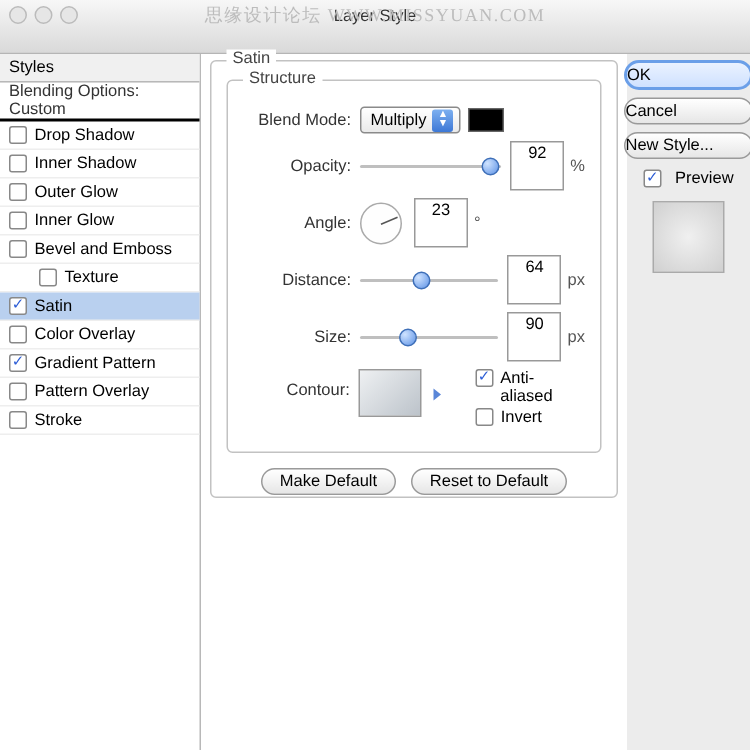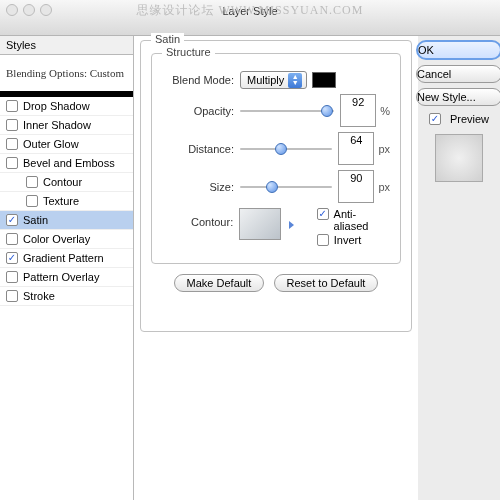--- a/index.html
+++ b/index.html
@@ -4,21 +4,21 @@
 <style>
   * { box-sizing: border-box; font-family: "Lucida Grande", Arial, sans-serif; font-size: 11px; }
   body { margin: 0; background: #fff; }
   .win { position: relative; width: 500px; height: 500px; background: #fff; }
   .titlebar { height: 36px; background: linear-gradient(#f7f7f7,#d9d9d9); border-bottom: 1px solid #b5b5b5; text-align: center; line-height: 22px; color: #333; font-weight: 500; }
   .dots { position: absolute; left: 6px; top: 4px; display:flex; gap:5px; }
   .dot { width: 12px; height: 12px; border-radius: 50%; background: #e6e6e6; border:1px solid #bbb; }
   .content { display: flex; height: calc(100% - 22px); }
   .sidebar { width: 134px; border-right: 1px solid #b8b8b8; background: #fff; }
   .side-head { padding: 3px 6px; border-bottom: 1px solid #b8b8b8; background: #f0f0f0; font-weight: 500; }
-  .blend-line { padding: 12px 6px; border-bottom: 6px solid #000000; color: #333; font-family: Liberation Serif, serif; }
+  .blend-line { padding: 0 6px; border-bottom: 2px solid #000000; color: #333; }
   .side-item { display:flex; align-items:center; padding: 3px 6px; border-bottom: 1px solid #eee; }
   .side-item.indent { padding-left: 26px; }
   .side-item.sel { background: #b9d0ef; }
   .chk { width: 12px; height: 12px; border: 1px solid #888; border-radius: 2px; margin-right: 5px; background:#fff; display:inline-flex; align-items:center; justify-content:center; }
   .chk.on::after { content:"✓"; font-size: 10px; color:#2b5cd6; line-height:10px; }
   .main { flex: 1; padding: 4px 6px 6px 6px; position: relative; }
   .fieldset { border: 1px solid #c2c2c2; border-radius: 4px; padding: 8px 10px 12px 10px; position: relative; }
   .legend { position:absolute; top:-8px; left:10px; background:#fff; padding:0 4px; color:#444; font-weight:500; }
   .fieldset.outer { height: 292px; }
   .inner-legend { font-size: 11px; }
@@ -73,25 +73,25 @@
           <div class="side-item">
             <span class="chk"></span>
             <span>Inner Shadow</span>
           </div>
           <div class="side-item">
             <span class="chk"></span>
             <span>Outer Glow</span>
           </div>
           <div class="side-item">
             <span class="chk"></span>
+            <span>Inner Glow</span>
+          </div>
+          <div class="side-item">
+            <span class="chk"></span>
             <span>Bevel and Emboss</span>
-          </div>
-          <div class="side-item indent">
-            <span class="chk"></span>
-            <span>Contour</span>
           </div>
           <div class="side-item indent">
             <span class="chk"></span>
             <span>Texture</span>
           </div>
           <div class="side-item sel">
             <span class="chk on"></span>
             <span>Satin</span>
           </div>
           <div class="side-item">
@@ -130,20 +130,28 @@
 
           <div class="row">
             <span class="lab">Opacity:</span>
             <div class="slider">
                 <div class="thumb" style="left:86%"></div>
               </div>
             <div class="numbox">92</div>
             <span class="unit">%</span>
           </div>
 
+          <div class="row">
+            <span class="lab">Angle:</span>
+            <div class="anglewrap">
+              <div class="angle"></div>
+              <div class="numbox">23</div>
+              <span class="unit">°</span>
+            </div>
+          </div>
 
           <div class="row">
             <span class="lab">Distance:</span>
             <div class="slider">
                 <div class="thumb" style="left:38%"></div>
               </div>
             <div class="numbox">64</div>
             <span class="unit">px</span>
           </div>
 

